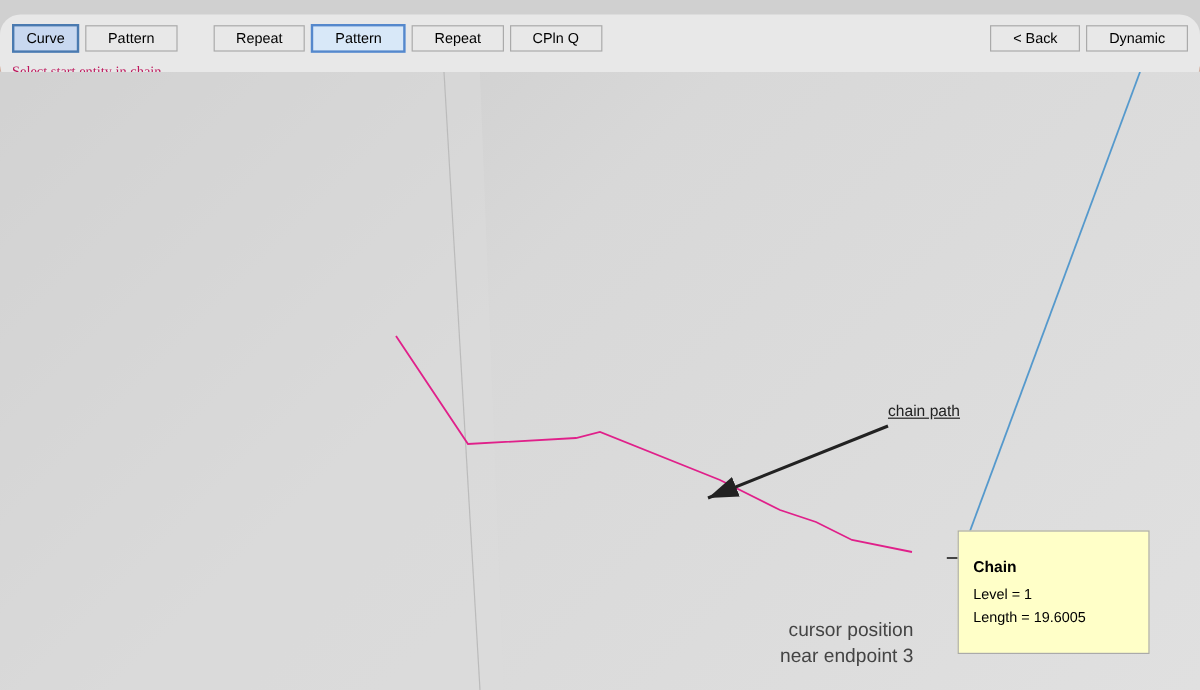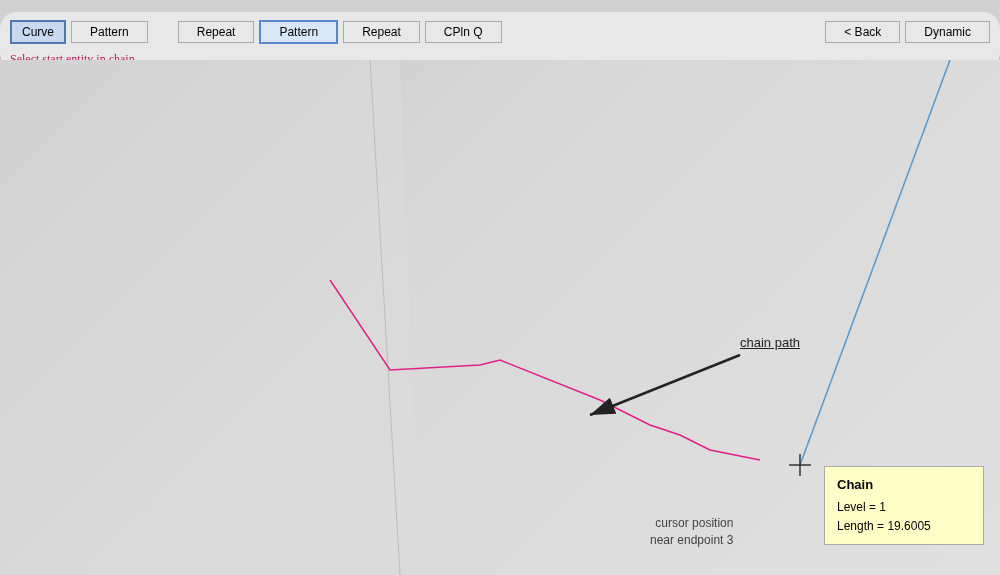--- a/index.html
+++ b/index.html
@@ -83,25 +83,25 @@
       left: 0;
       right: 0;
       bottom: 0;
       background: linear-gradient(135deg, #c8c8c8 0%, #d8d8d8 40%, #e0e0e0 100%);
       overflow: hidden;
     }
 
     
     #info-box {
       position: absolute;
-      right: 16px;
+      right: 42px;
       bottom: 30px;
       background: #ffffc8;
       border: 1px solid #aaa;
-      padding: 8px 12px;
+      padding: 20px 12px;
       font-size: 12px;
       line-height: 1.6;
       min-width: 160px;
     }
 
     #info-box .chain-title {
       font-weight: bold;
       font-size: 13px;
       margin-bottom: 2px;
     }
@@ -149,21 +149,21 @@
       </marker>
     </defs>
 
     <line x1="800" y1="394" x2="800" y2="416" stroke="#333" stroke-width="1.5"></line>
     <line x1="789" y1="405" x2="811" y2="405" stroke="#333" stroke-width="1.5"></line>
 
   </svg>
 
   <div class="label-text" style="left:740px; top:275px; font-size:13px; color:#222;text-decoration:underline;">chain path</div>
 
-  <div class="label-text" style="left:650px; top:455px; font-size:12px; color:#444; text-align:right; line-height:1.4;">
+  <div class="label-text" style="left:650px; top:455px; font-size:16px; color:#444; text-align:right; line-height:1.4;">
     <span style="white-space:pre-line;">cursor position
 near endpoint 3</span>
   </div>
 
   <div id="info-box">
     <div class="chain-title">Chain</div>
     <div>Level = 1</div>
     <div>Length = 19.6005</div>
   </div>
 

